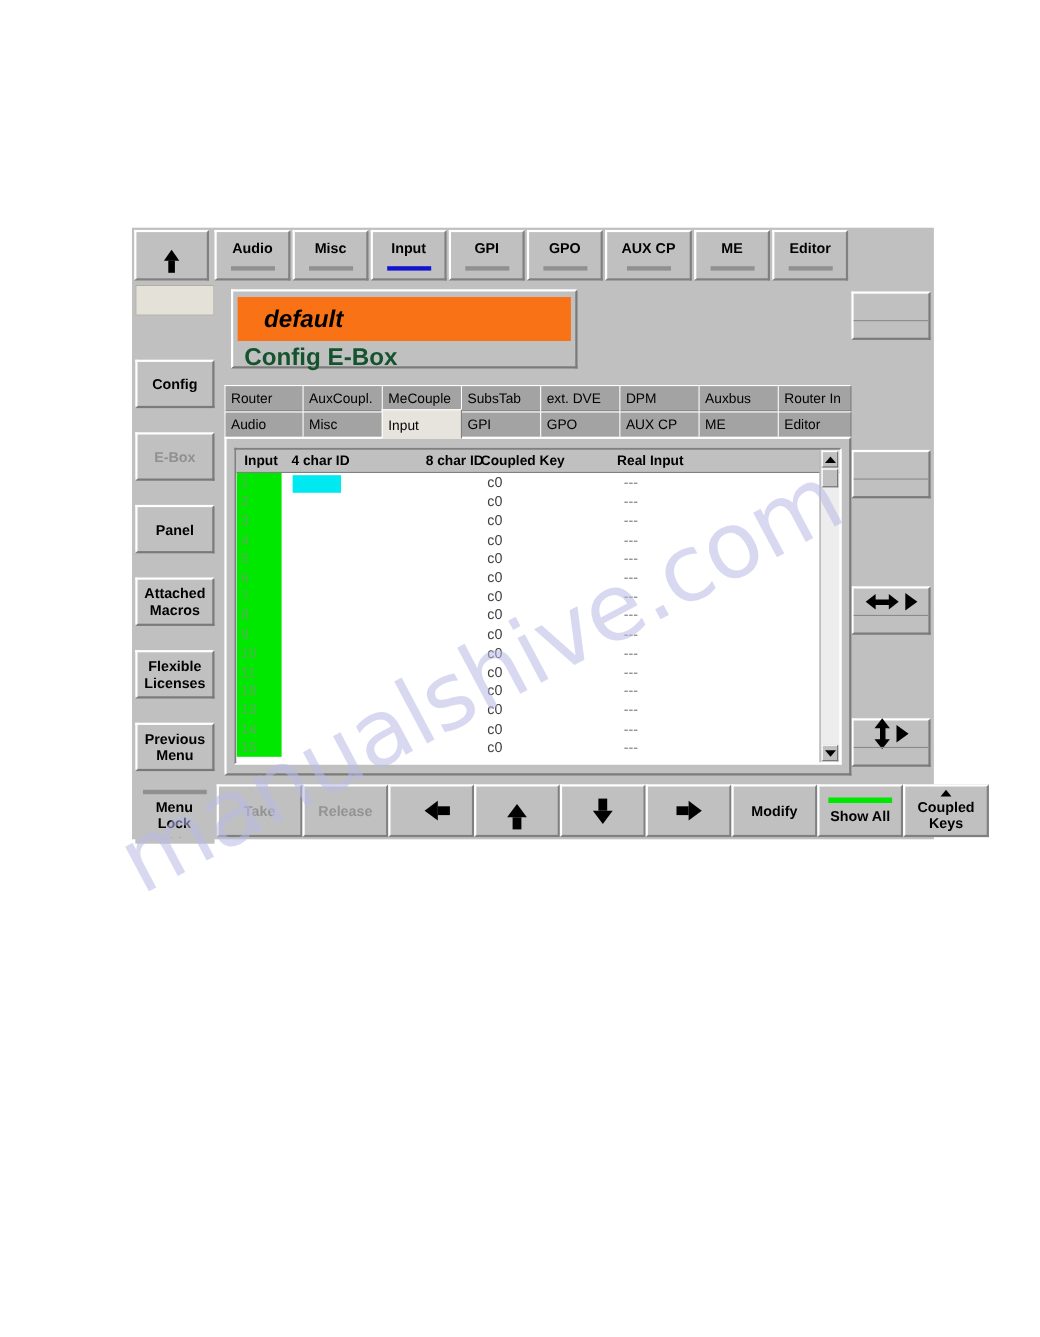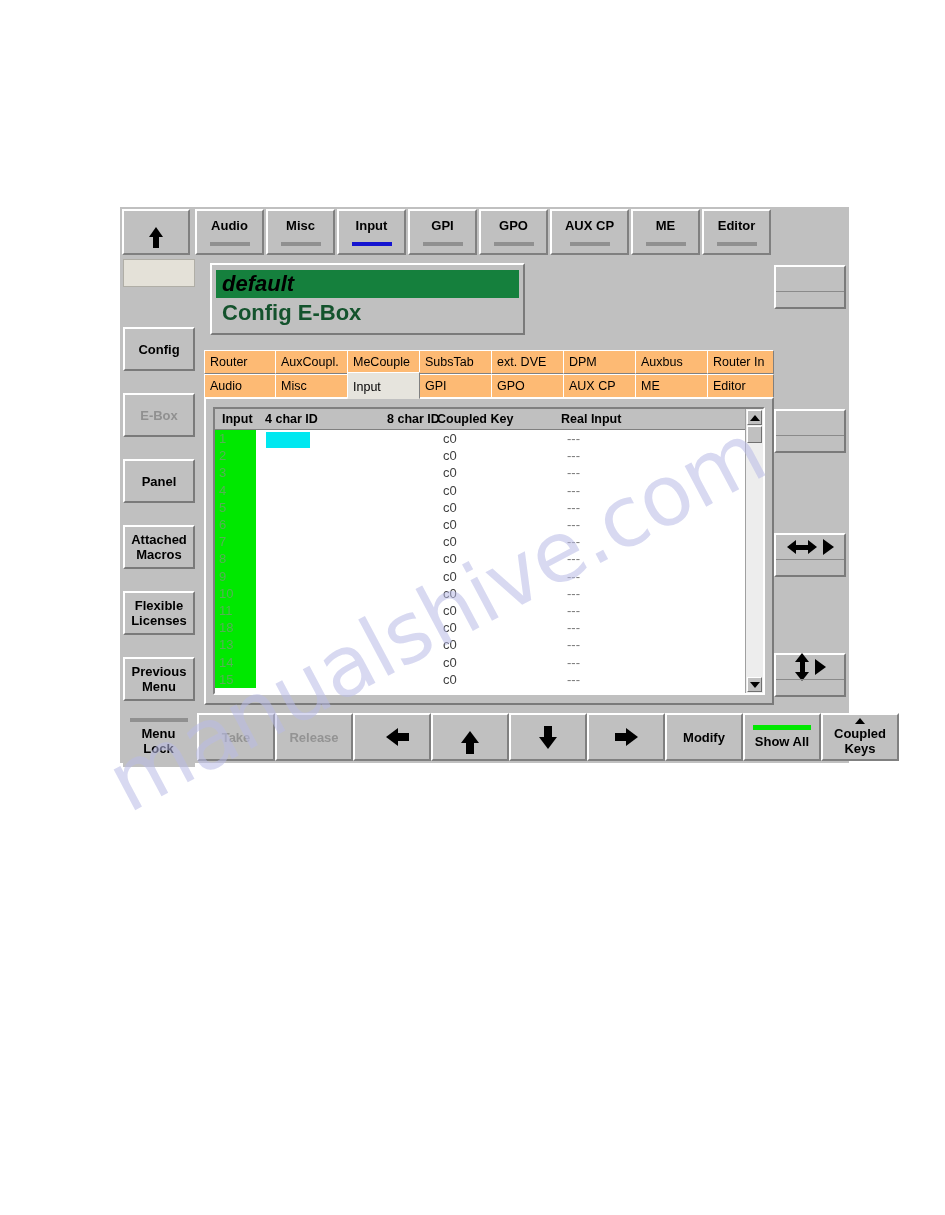--- a/index.html
+++ b/index.html
@@ -165,24 +165,24 @@
     width: 315px; height: 72px;
     background: #c0c0c0;
     border-top: 2px solid #ffffff;
     border-left: 2px solid #ffffff;
     border-right: 2px solid #7a7a7a;
     border-bottom: 2px solid #7a7a7a;
     box-sizing: border-box;
     padding: 5px 4px 4px 4px;
   }
   #titlebox .row1 {
-    background: #15803d;
-    height: 28px;
+    background: #f97316;
+    height: 40px;
     display: flex; align-items: center;
-    padding-left: 6px;
+    padding-left: 24px;
     font-size: 22px; font-weight: bold; font-style: italic;
     color: #000;
   }
   #titlebox .row2 {
     height: 30px;
     display: flex; align-items: center;
     padding-left: 6px;
     font-size: 22px; font-weight: bold;
     color: #14532d;
   }
@@ -191,21 +191,21 @@
   #subtabs {
     position: absolute;
     left: 84px; top: 143px;
     width: 570px; height: 48px;
   }
   .strow { position: absolute; left: 0; width: 570px; height: 24px; }
   .strow.r1 { top: 0; }
   .strow.r2 { top: 24px; }
   .stab {
     position: absolute; top: 0; height: 24px;
-    background: #fdba74;
+    background: #a3a3a3;
     border-top: 1px solid #ffffff;
     border-left: 1px solid #ffffff;
     border-right: 1px solid #808080;
     border-bottom: 1px solid #808080;
     box-sizing: border-box;
     display: flex; align-items: center;
     padding-left: 5px;
     font-size: 12.5px; color: #000;
     overflow: hidden; white-space: nowrap;
     cursor: pointer;

